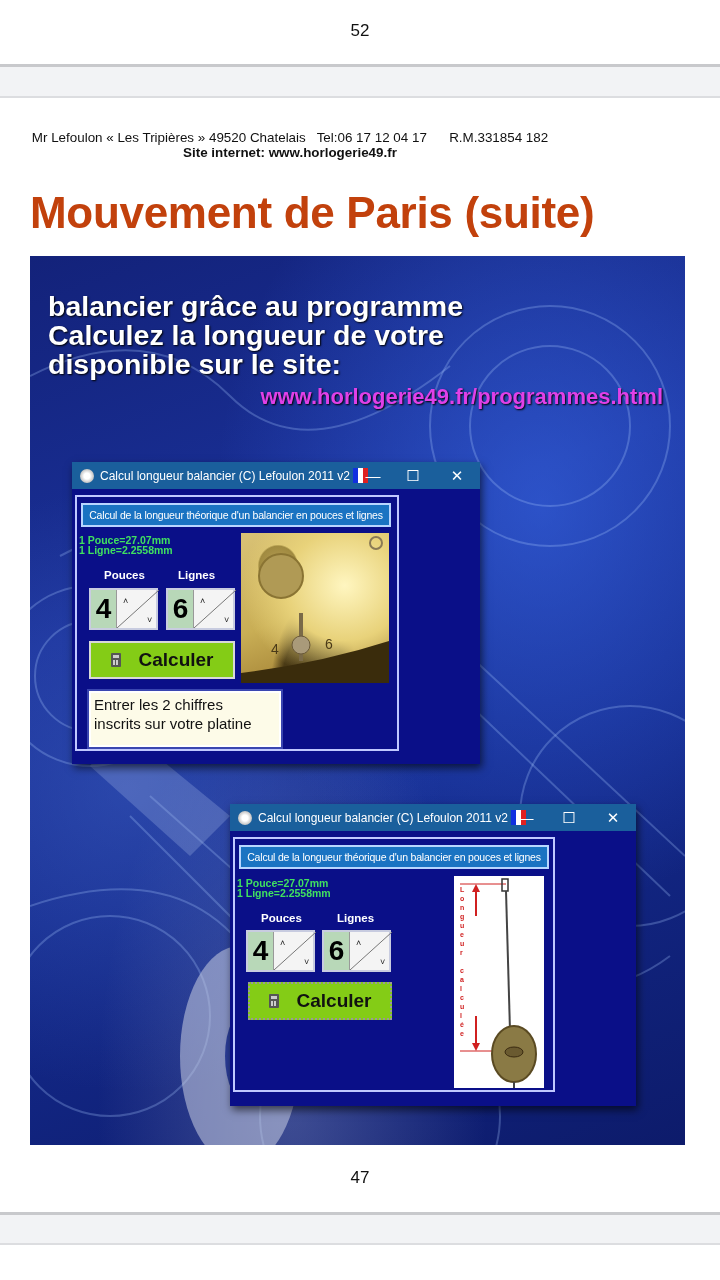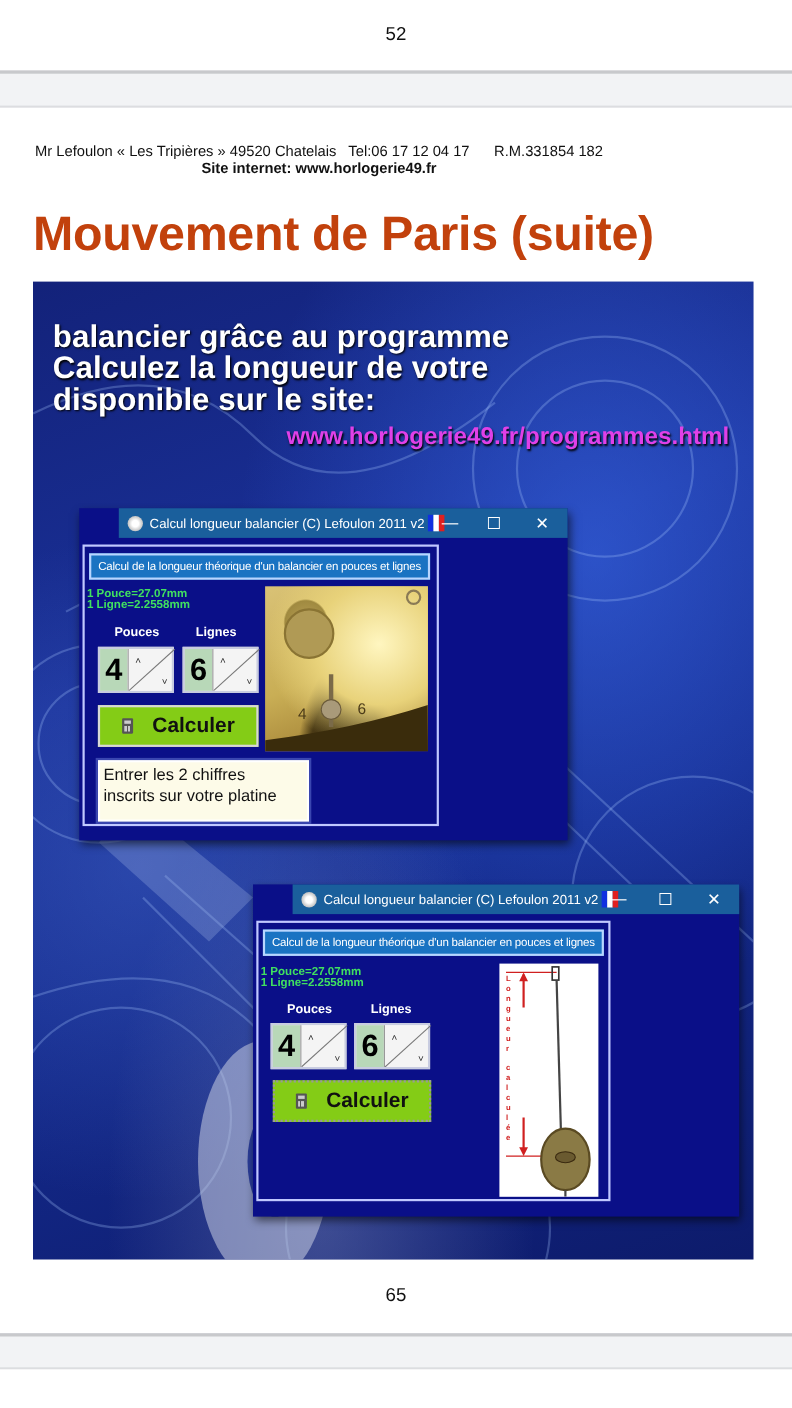--- a/index.html
+++ b/index.html
@@ -47,21 +47,20 @@
     }
     .promo-link {
       position: absolute; right: 22px; top: 128px;
       font-size: 22px; font-weight: bold; color: #e040e8;
       text-shadow: 1px 1px 2px #000; white-space: nowrap; text-align: right;
     }
     
     .win {
       position: absolute; background: #0a0f88;
       box-shadow: 2px 4px 8px rgba(0,0,0,0.6);
-      padding-left: 36px;
     }
     .win .titlebar {
       height: 27px; background: #1a5f9c; color: #fff;
       display: flex; align-items: center; font-size: 12px; position: relative;
     }
     .win .app-icon {
       width: 14px; height: 14px; border-radius: 50%; margin: 0 6px 0 8px;
       background: radial-gradient(circle, #fff 30%, #d0d0d0 60%, #999 100%);
     }
     .win .title-text { white-space: nowrap; }
@@ -283,15 +282,15 @@
           <line x1="52" y1="15" x2="56" y2="155" stroke="#444" stroke-width="2"></line>
           <ellipse cx="60" cy="178" rx="22" ry="28" fill="#8a7a45" stroke="#5a4a22" stroke-width="2"></ellipse>
           <ellipse cx="60" cy="176" rx="9" ry="5" fill="#6a5a30" stroke="#3a2a10"></ellipse>
           <line x1="60" y1="206" x2="60" y2="212" stroke="#444" stroke-width="2"></line>
         </svg>
       </div>
     </div>
   </div>
 </div>
 
-<div class="page-num" style="top:1168px;">65</div>
+<div class="page-num" style="top:1168px;">47</div>
 <div class="gap" style="top:1212px;height:33px;"></div>
 <div class="page-strip" style="top:1245px;height:35px;"></div>
 
 </body></html>

